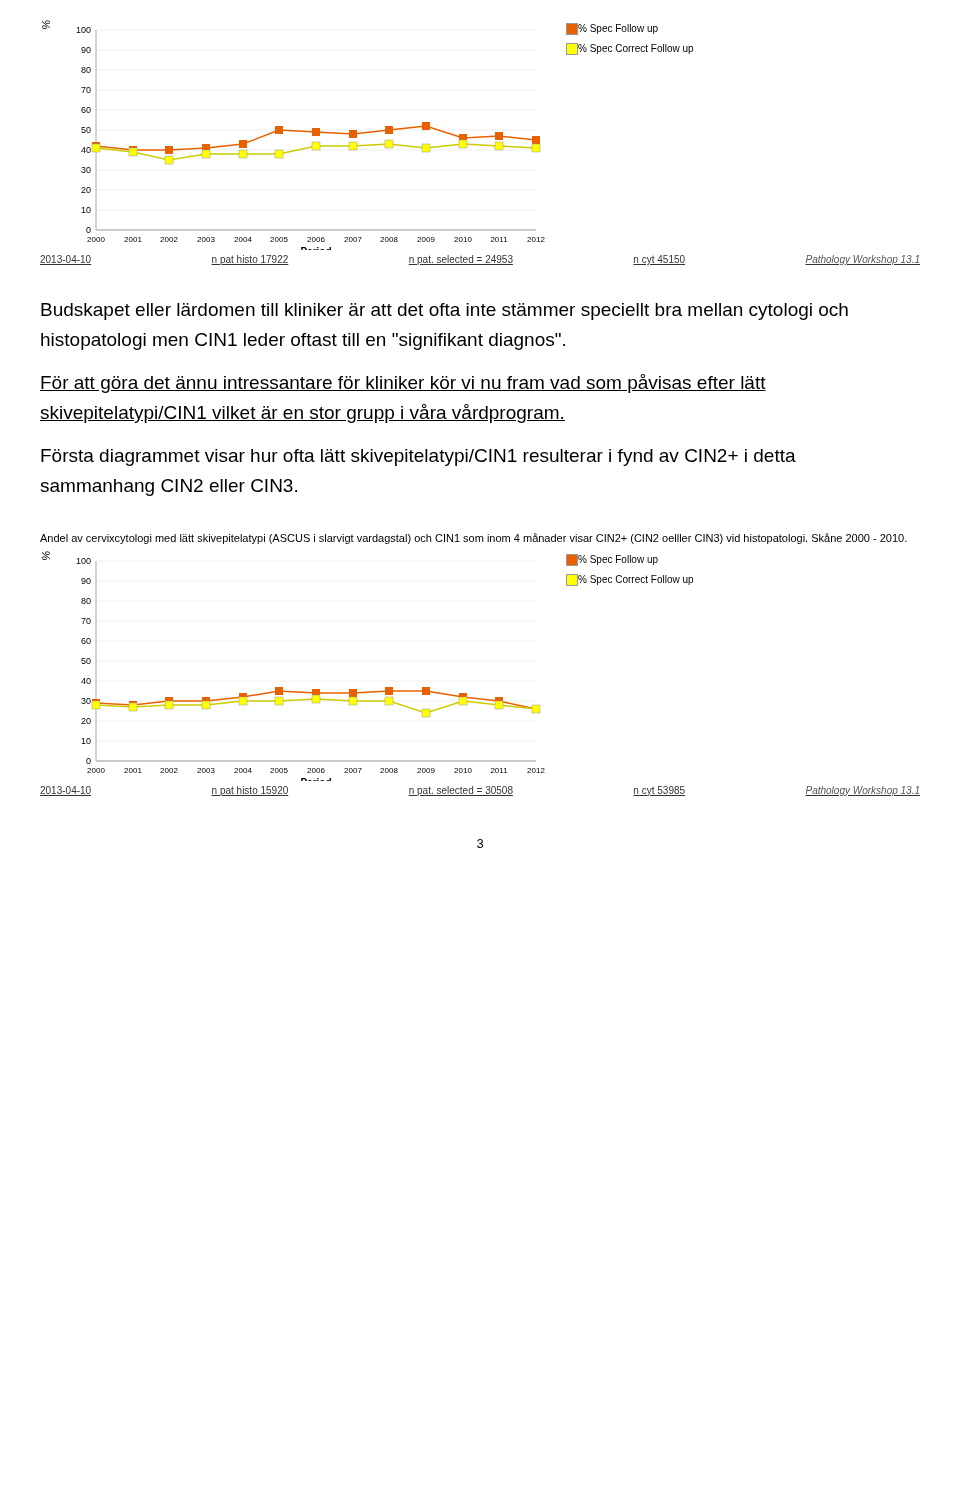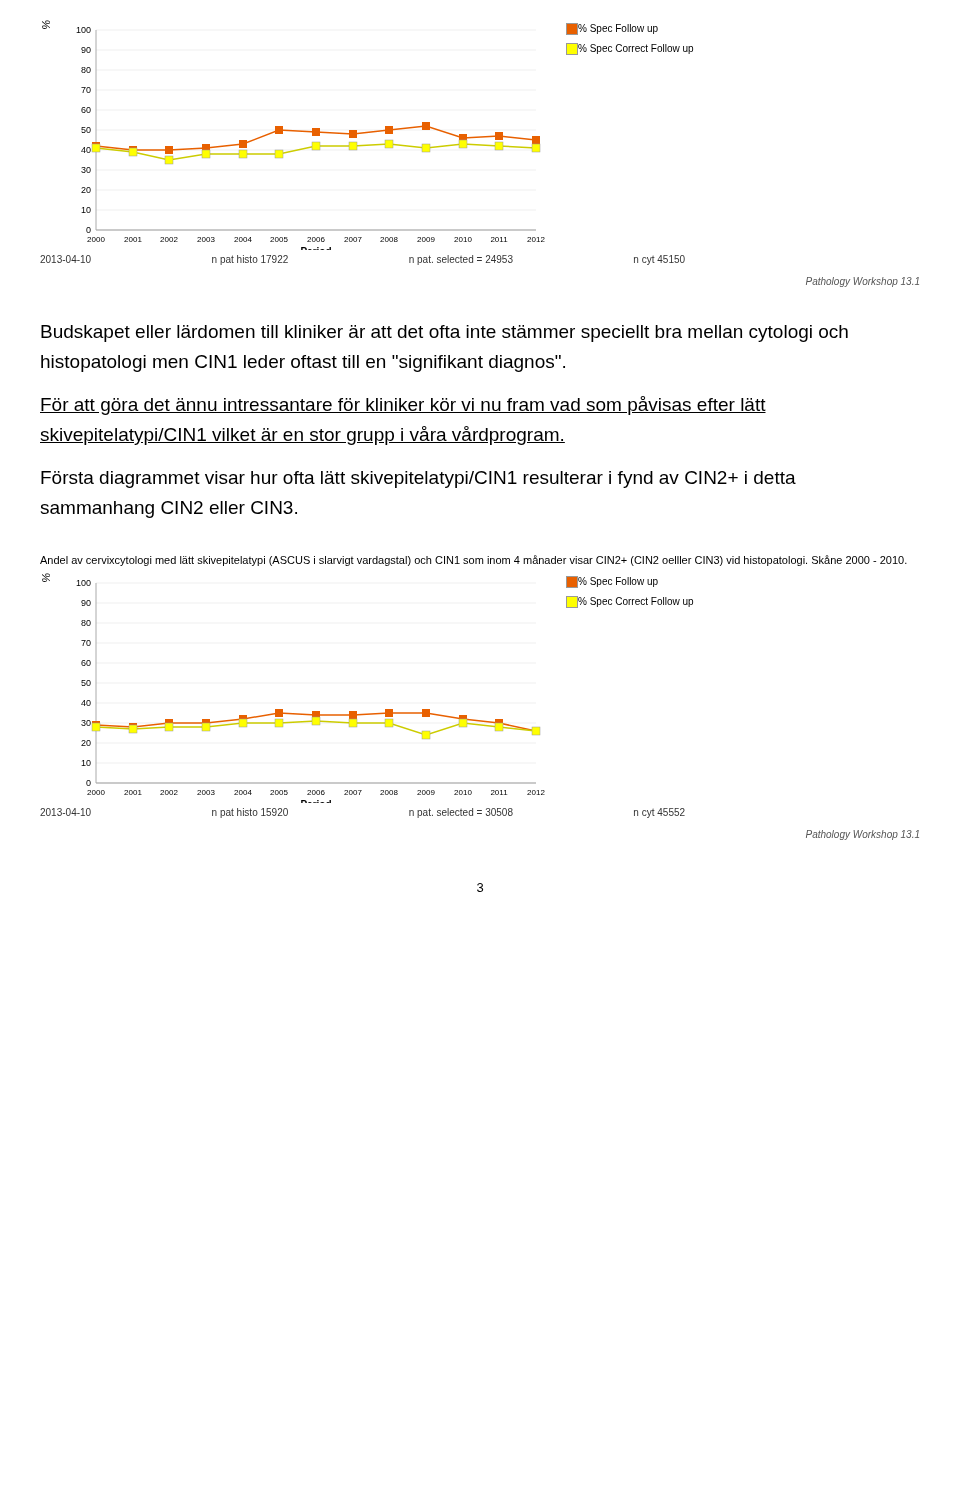--- a/index.html
+++ b/index.html
@@ -44,29 +44,29 @@
       margin-bottom: 2px;
     }
     .legend-box {
       width: 12px;
       height: 12px;
       border: 1px solid #999;
     }
     .footer-row {
       display: flex;
       justify-content: space-between;
-      align-items: flex-start;
+      align-items: flex-end;
       font-size: 10px;
       margin-top: 6px;
       color: #333;
+      text-decoration: underline;
     }
     .footer-italic {
       font-style: italic;
       color: #555;
-      margin-top: 22px;
     }
     .text-block {
       margin: 30px 0;
       font-size: 19px;
       line-height: 1.6;
       max-width: 860px;
     }
     .page-number {
       text-align: center;
       font-size: 13px;
@@ -286,18 +286,18 @@
           <span>% Spec Correct Follow up</span>
         </div>
       </div>
     </div>
   </div>
 
   <div class="footer-row" style="margin-top:4px; font-size:10px;">
     <span>2013-04-10</span>
     <span>n pat histo 15920</span>
     <span>n pat. selected = 30508</span>
-    <span>n cyt 45552</span>
+    <span>n cyt 53985</span>
     <span class="footer-italic">Pathology Workshop 13.1</span>
   </div>
 </div>
 
 <div class="page-number">3</div>
 
 </body></html>

